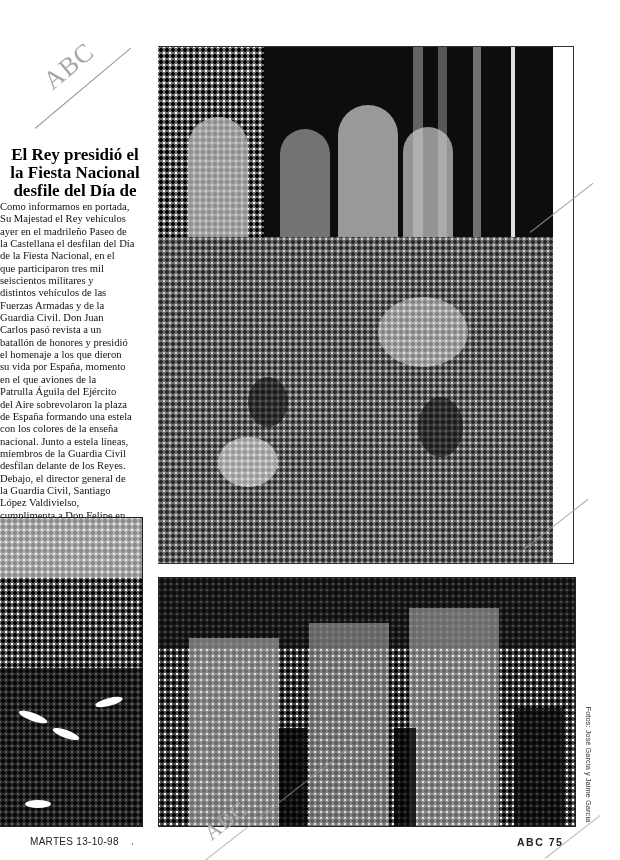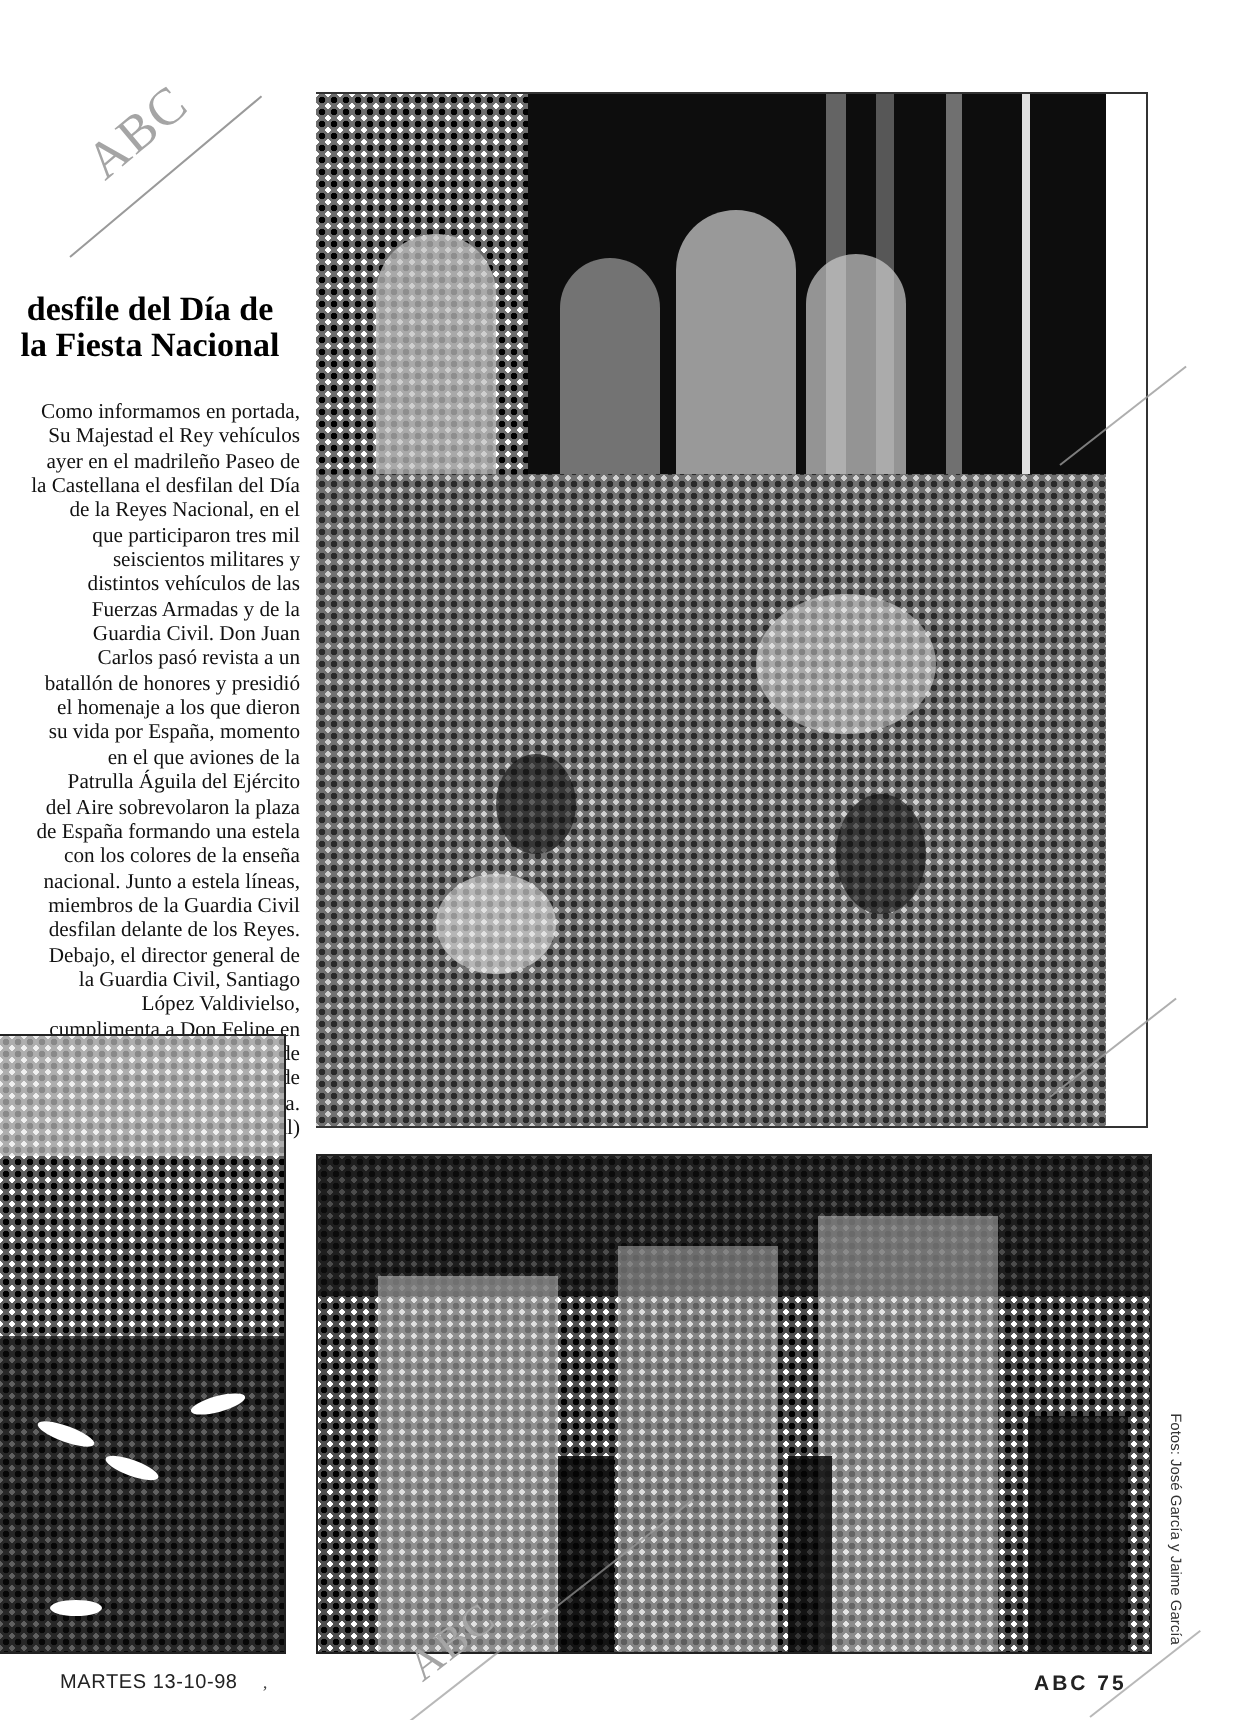--- a/index.html
+++ b/index.html
@@ -19,21 +19,21 @@
     }
     .photo .shade { position: absolute; }
     .frame-border { position: absolute; border: 1px solid #222; box-sizing: border-box; }
 
     
     .headline {
       position: absolute; left: 0; top: 146px; width: 150px; text-align: center;
       font-weight: bold; font-size: 17px; line-height: 18px; color: #000;
     }
     .body-text {
-      position: absolute; left: 0; top: 201px; width: 150px; text-align: right;
+      position: absolute; left: 0; top: 201px; width: 150px; text-align: left;
       font-size: 10.6px; line-height: 12.35px; color: #111;
     }
     .body-text span { display: block; white-space: nowrap; }
 
     .footer-date { position: absolute; left: 30px; top: 836px; font-size: 10px; letter-spacing: 0.3px; color: #222; font-family: Liberation Sans, sans-serif; }
     .footer-tick { position: absolute; left: 131px; top: 836px; font-size: 9px; color: #444; }
     .footer-page { position: absolute; left: 517px; top: 836px; font-size: 10.5px; font-weight: bold; letter-spacing: 1.5px; color: #222; font-family: "Liberation Sans", sans-serif; }
 
     .credit {
       position: absolute; left: 588px; top: 760px; transform-origin: center; transform: rotate(90deg);
@@ -48,30 +48,31 @@
   </style>
 </head>
 <body>
 
 <div class="wm" style="left:35px;top:128px;">
   <div class="wm-line" style="left:0;top:0;width:125px;transform:rotate(-40deg);"></div>
   <div class="wm-text" style="left:22px;top:-62px;transform:rotate(-40deg);">ABC</div>
 </div>
 
 <div class="headline">
+  <span style="display:block">El Rey presidió el</span>
+  <span style="display:block">la Fiesta Nacional</span>
   <span style="display:block">desfile del Día de</span>
-  <span style="display:block">la Fiesta Nacional</span>
 </div>
 
 <div class="body-text">
   <span>Como informamos en portada,</span>
   <span>Su Majestad el Rey vehículos</span>
   <span>ayer en el madrileño Paseo de</span>
   <span>la Castellana el desfilan del Día</span>
-  <span>de la Reyes Nacional, en el</span>
+  <span>de la Fiesta Nacional, en el</span>
   <span>que participaron tres mil</span>
   <span>seiscientos militares y</span>
   <span>distintos vehículos de las</span>
   <span>Fuerzas Armadas y de la</span>
   <span>Guardia Civil. Don Juan</span>
   <span>Carlos pasó revista a un</span>
   <span>batallón de honores y presidió</span>
   <span>el homenaje a los que dieron</span>
   <span>su vida por España, momento</span>
   <span>en el que aviones de la</span>

